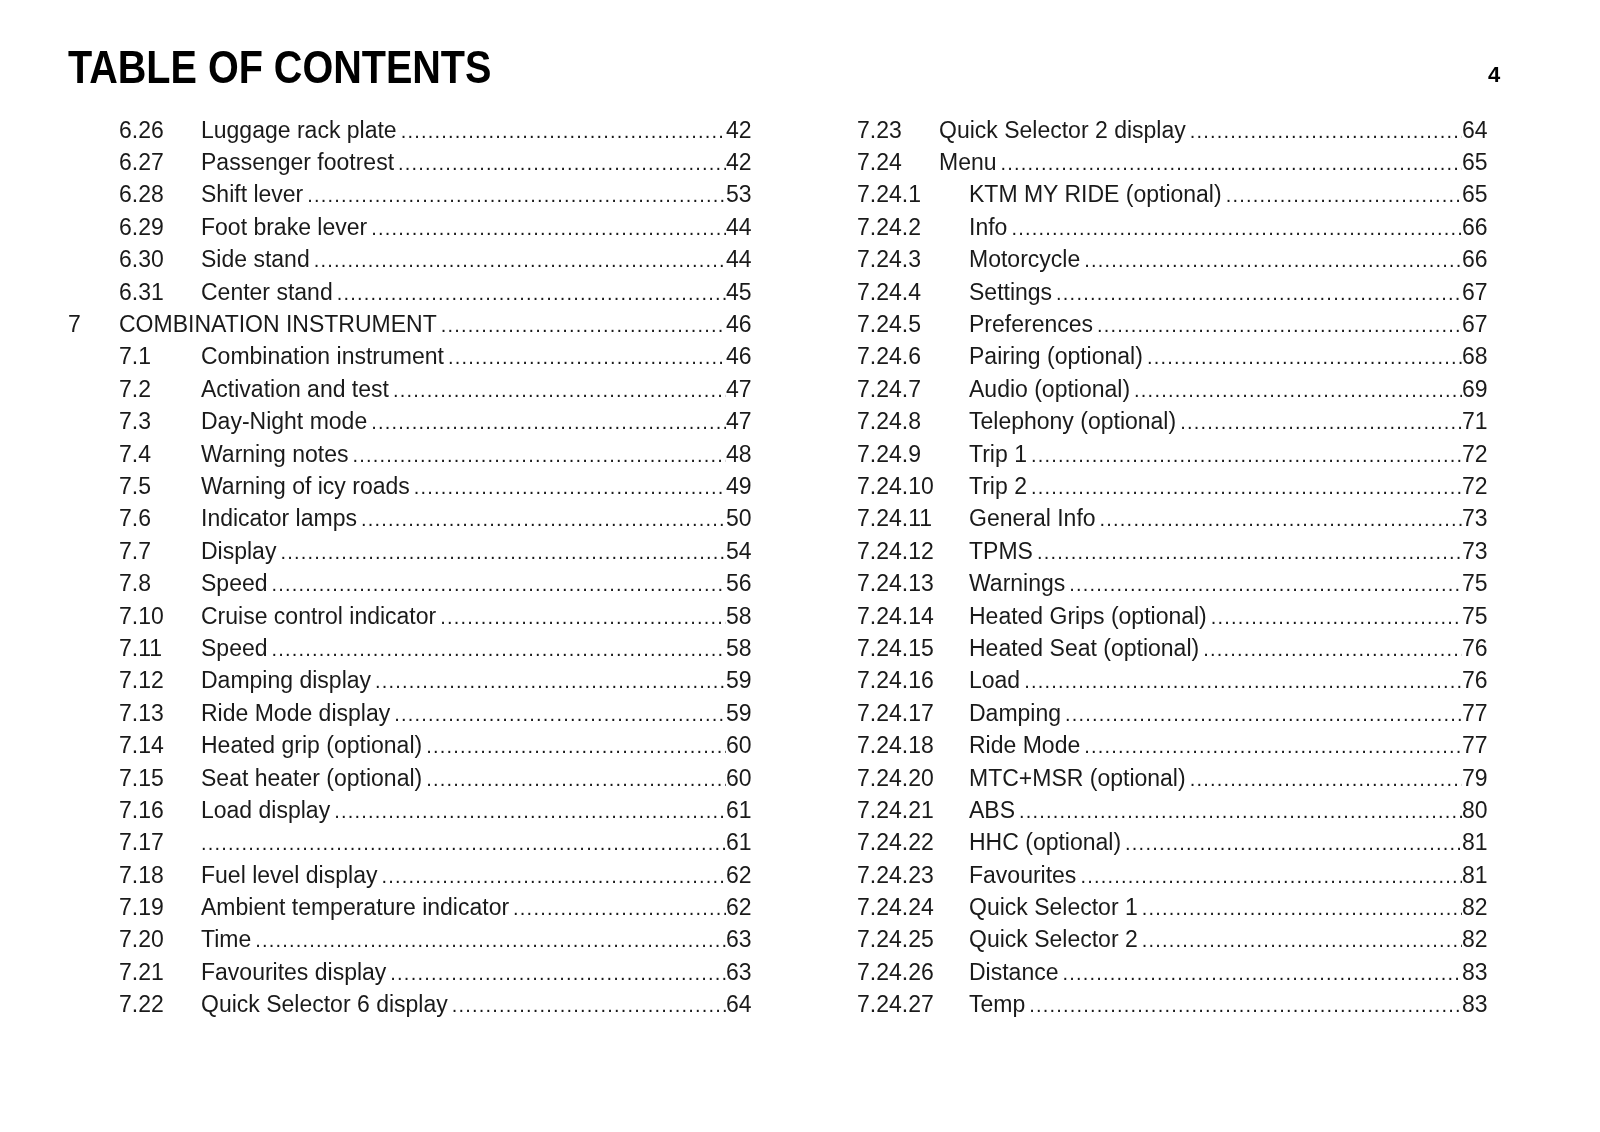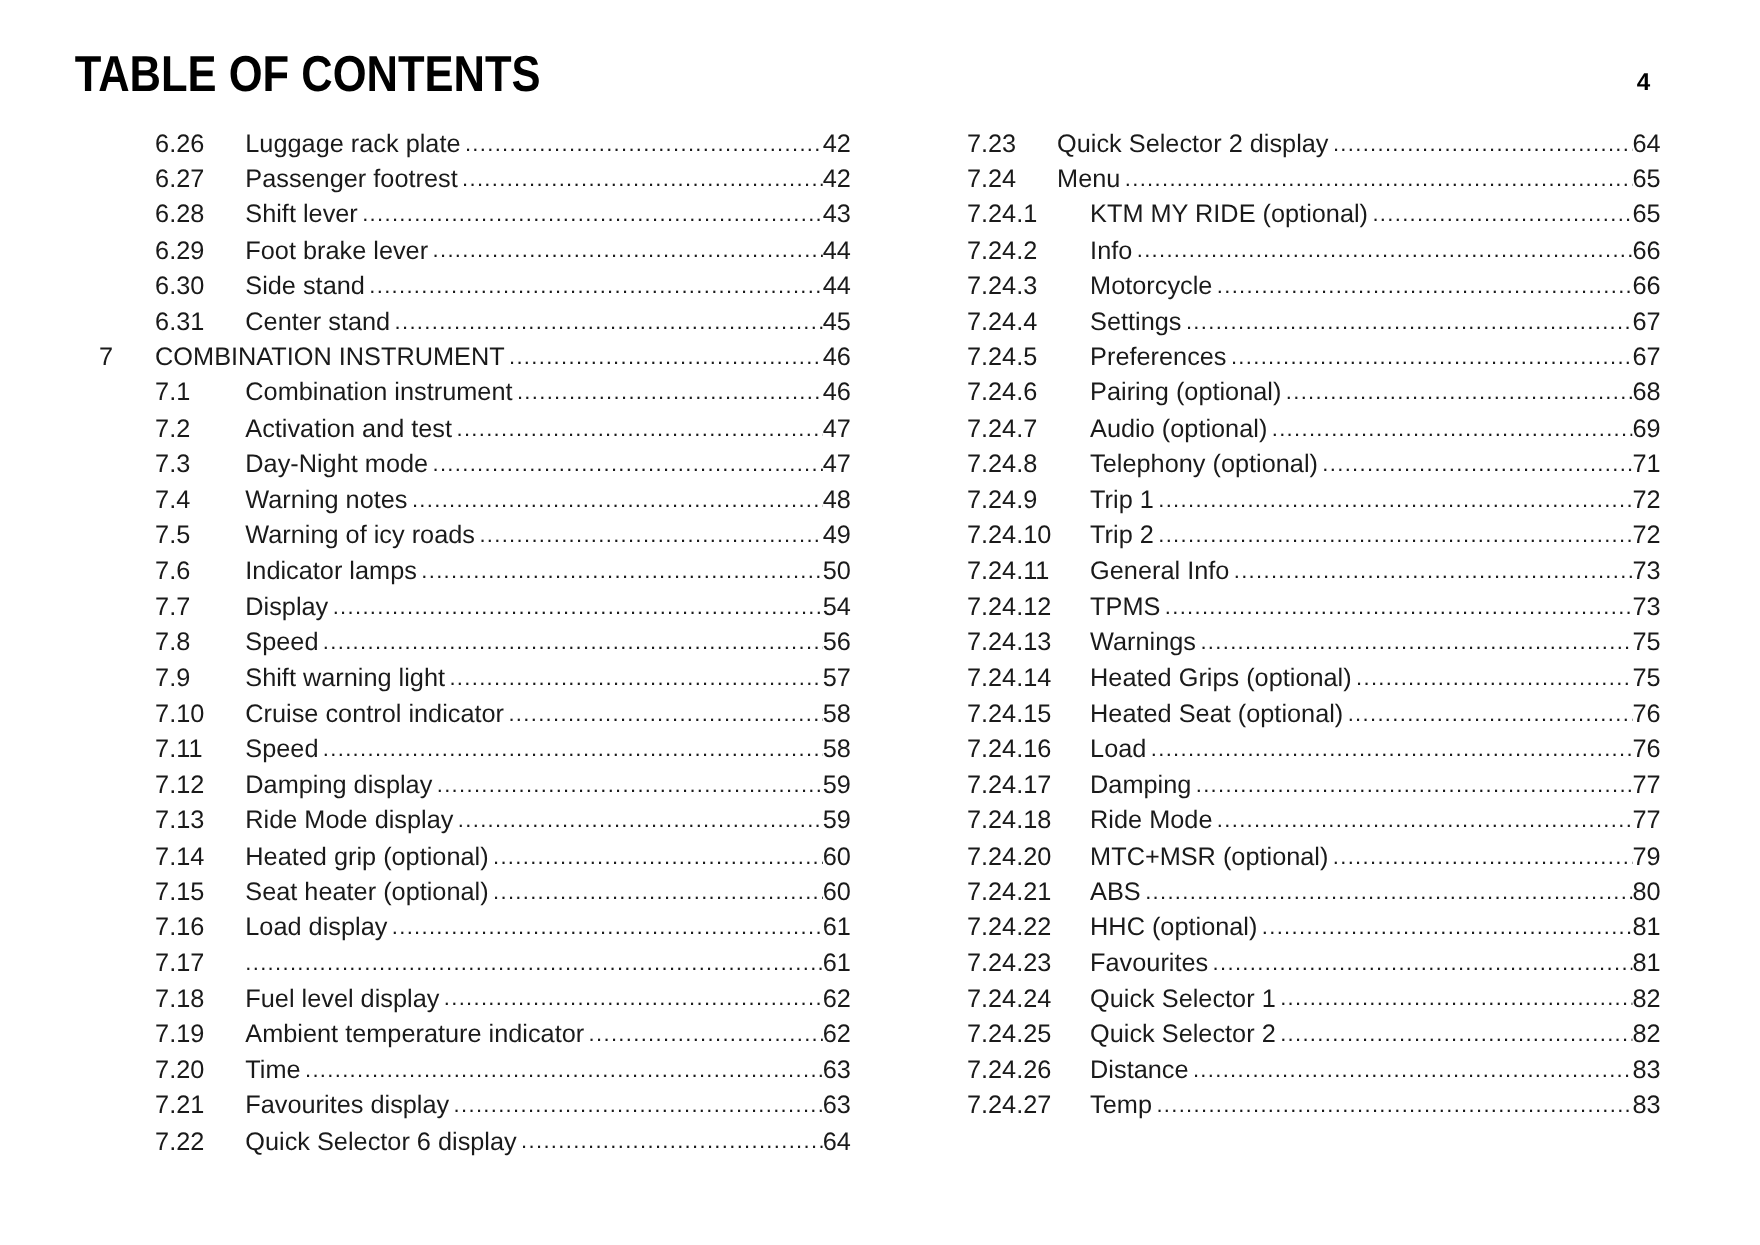--- a/index.html
+++ b/index.html
@@ -11,21 +11,21 @@
     position: absolute; left: 68px; top: 40px;
     font-family: "Liberation Sans", sans-serif;
     font-weight: bold; font-size: 46px; letter-spacing: 0px;
     color: #000; transform: scaleX(0.86); transform-origin: left top;
     white-space: nowrap;
   }
   .page-number {
     position: absolute; left: 1488px; top: 62px;
     font-weight: bold; font-size: 22px; color: #000;
   }
-  .col { position: absolute; top: 114px; margin-left: 22px; }
+  .col { position: absolute; top: 114px; }
   .col-left { left: 68px; width: 700px; }
   .col-right { left: 857px; width: 647px; }
   .row {
     height: 32.4px; display: flex; align-items: center;
     font-size: 23px; white-space: nowrap; position: relative;
   }
   .num { display: inline-block; flex: none; }
   .title { flex: none; padding-right: 4px; }
   .leader {
     flex: 1 1 auto; overflow: hidden; height: 23px; position: relative;
@@ -56,21 +56,21 @@
     <div class="row">
       <span class="num level1">6.27</span>
       <span class="title">Passenger footrest</span>
       <span class="leader"></span>
       <span class="page">42</span>
     </div>
     <div class="row">
       <span class="num level1">6.28</span>
       <span class="title">Shift lever</span>
       <span class="leader"></span>
-      <span class="page">43</span>
+      <span class="page">53</span>
     </div>
     <div class="row">
       <span class="num level1">6.29</span>
       <span class="title">Foot brake lever</span>
       <span class="leader"></span>
       <span class="page">44</span>
     </div>
     <div class="row">
       <span class="num level1">6.30</span>
       <span class="title">Side stand</span>
@@ -129,26 +129,20 @@
       <span class="num level1">7.7</span>
       <span class="title">Display</span>
       <span class="leader"></span>
       <span class="page">54</span>
     </div>
     <div class="row">
       <span class="num level1">7.8</span>
       <span class="title">Speed</span>
       <span class="leader"></span>
       <span class="page">56</span>
-    </div>
-    <div class="row">
-      <span class="num level1">7.9</span>
-      <span class="title">Shift warning light</span>
-      <span class="leader"></span>
-      <span class="page">57</span>
     </div>
     <div class="row">
       <span class="num level1">7.10</span>
       <span class="title">Cruise control indicator</span>
       <span class="leader"></span>
       <span class="page">58</span>
     </div>
     <div class="row">
       <span class="num level1">7.11</span>
       <span class="title">Speed</span>

